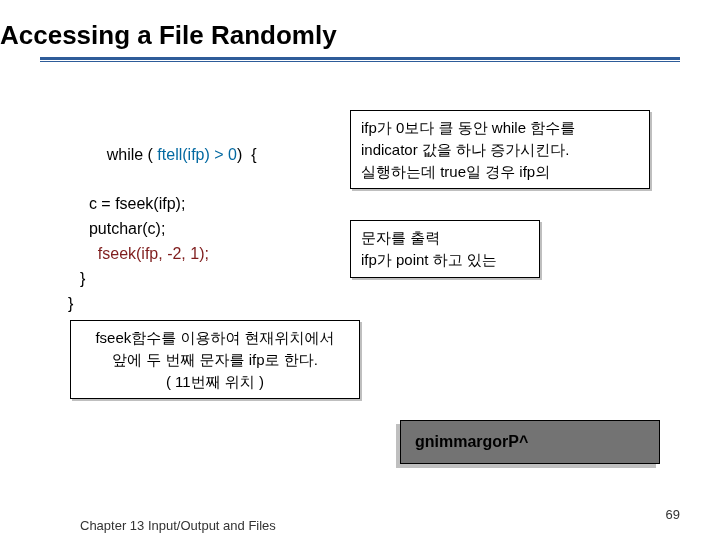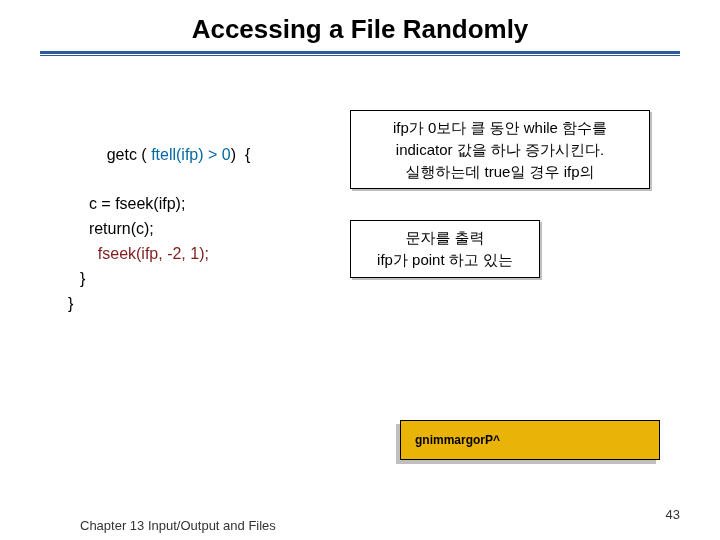--- a/index.html
+++ b/index.html
@@ -11,22 +11,22 @@
       position: relative;
       overflow: hidden;
     }
     .slide {
       width: 720px;
       height: 540px;
       position: relative;
       background: #fff;
     }
     .title-area {
-      padding-top: 14px;
-      text-align: center;
+      padding-top: 20px;
+      text-align: left;
     }
     .title {
       font-size: 26px;
       font-weight: bold;
       color: #000;
       font-family: Verdana, Arial, sans-serif;
     }
     .title-underline {
       margin-top: 6px;
       border-top: 3px solid #2e5c99;
@@ -50,35 +50,34 @@
     .anno-box {
       position: absolute;
       border: 1.5px solid #000;
       background: #fff;
       font-family: Arial, "Malgun Gothic", sans-serif;
       font-size: 15px;
       padding: 6px 10px;
       line-height: 1.45;
       color: #000;
       box-shadow: 2px 2px 0 rgba(0,0,0,0.25);
-      text-align: center;
     }
     .anno1 { top: 110px; left: 350px; width: 300px; }
     .anno2 { top: 220px; left: 350px; width: 190px; }
     .anno3 { top: 320px; left: 70px; width: 290px; text-align: center; }
     .output-box {
       position: absolute;
       top: 420px;
       left: 400px;
       width: 260px;
       border: 1.5px solid #000;
-      background: #eab308;
+      background: #737373;
       box-shadow: -4px 4px 0 rgba(0,0,0,0.25);
       font-family: Verdana, Arial, sans-serif;
-      font-size: 12px;
+      font-size: 16px;
       font-weight: bold;
       padding: 12px 14px;
     }
     .footer {
       position: absolute;
       bottom: 7px;
       left: 80px;
       right: 40px;
       font-family: Verdana, Arial, sans-serif;
       font-size: 13px;
@@ -97,41 +96,46 @@
 
 <div class="slide">
 
   <div class="title-area">
     <div class="title">Accessing a File Randomly</div>
     <div class="title-underline"></div>
   </div>
 
   <div class="code-block">
     <div class="code-line">
-      <span>getc ( </span><span class="fn-ftell">ftell(ifp) &gt; 0</span><span>)  {</span>
+      <span>while ( </span><span class="fn-ftell">ftell(ifp) &gt; 0</span><span>)  {</span>
     </div>
     <div class="code-line">  c = fseek(ifp);</div>
-    <div class="code-line">  return(c);</div>
+    <div class="code-line">  putchar(c);</div>
     <div class="code-line">  <span class="fn-fseek">  fseek(ifp, -2, 1);</span></div>
     <div class="code-line">}</div>
     <div class="code-line" style="margin-left:-12px">}</div>
   </div>
 
   <div class="anno-box anno1">
     <div>ifp가 0보다 클 동안 while 함수를</div>
     <div>indicator 값을 하나 증가시킨다.</div>
     <div>실행하는데 true일 경우 ifp의</div>
   </div>
 
   <div class="anno-box anno2">
     <div>문자를 출력</div>
     <div>ifp가 point 하고 있는</div>
   </div>
 
+  <div class="anno-box anno3">
+    <div>fseek함수를 이용하여 현재위치에서</div>
+    <div>앞에 두 번째 문자를 ifp로 한다.</div>
+    <div>( 11번째 위치 )</div>
+  </div>
 
   <div class="output-box">
     <span>gnimmargorP^</span>
   </div>
 
   <div class="footer">Chapter 13  Input/Output and Files</div>
-  <div class="page-num">43</div>
+  <div class="page-num">69</div>
 
 </div>
 
 </body></html>

